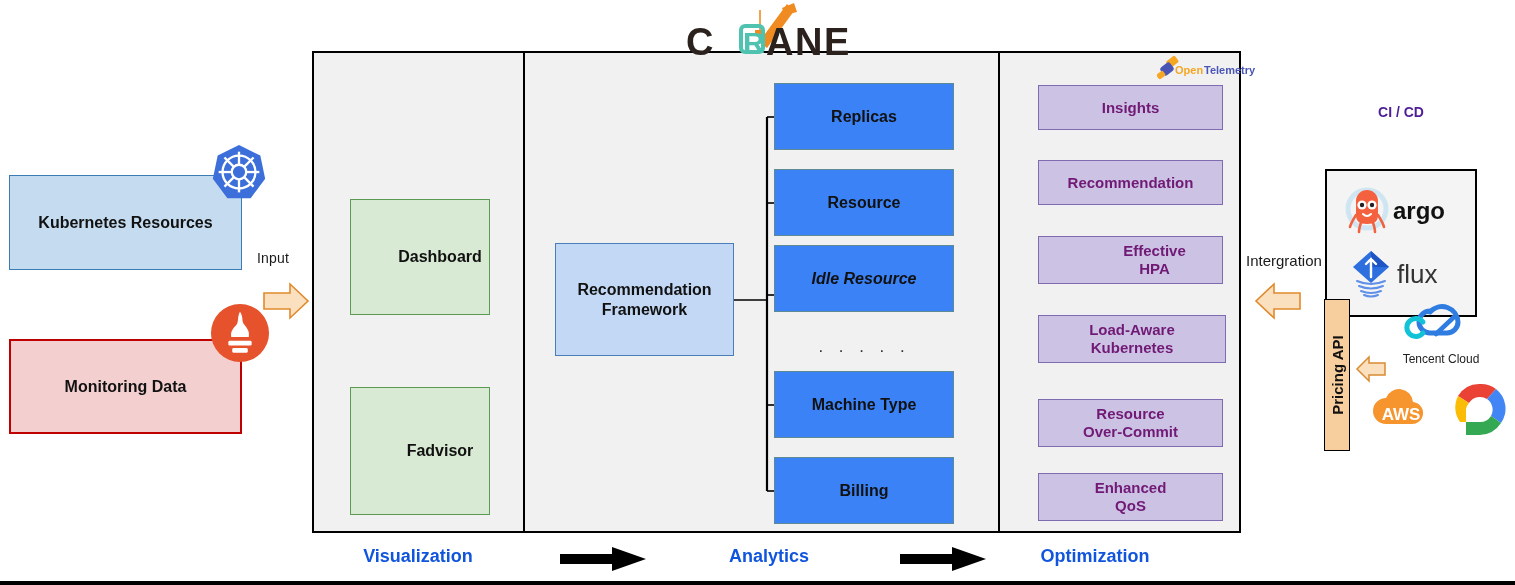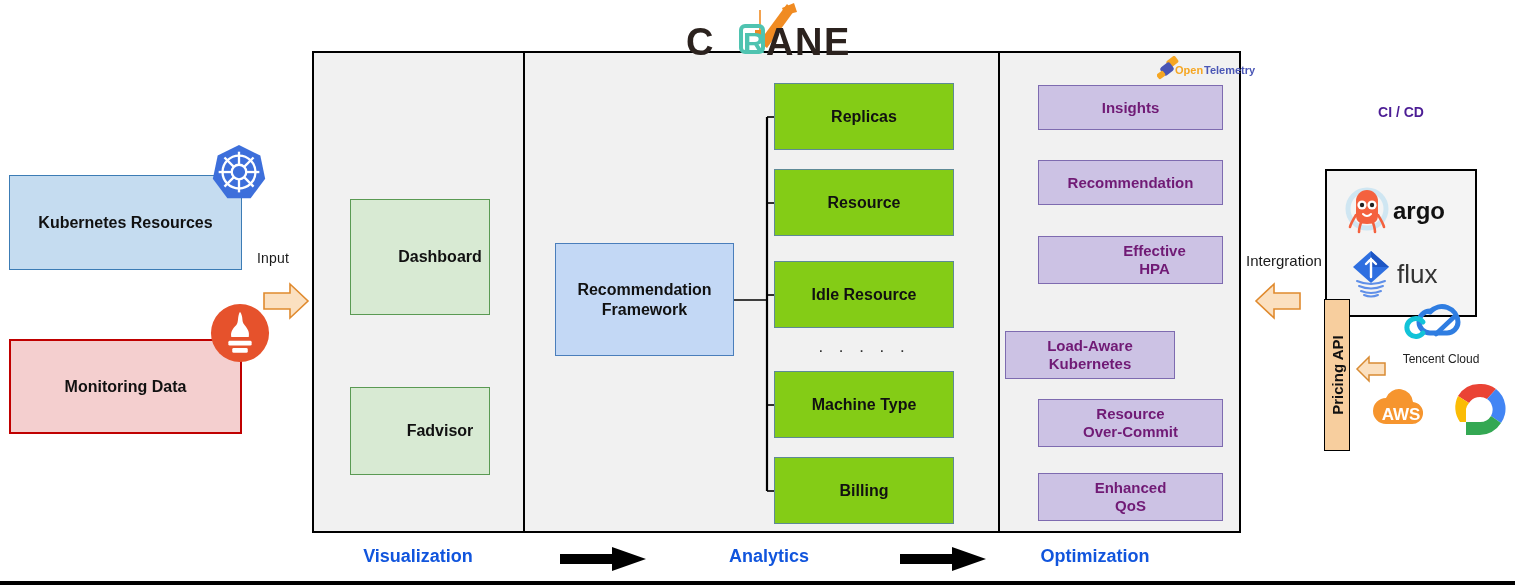--- a/index.html
+++ b/index.html
@@ -50,56 +50,56 @@
   #div1 { left: 209px; }
   #div2 { left: 684px; }
 
   
   .green-box {
     position: absolute; display: flex; align-items: center; justify-content: center;
     background: #d8ead3; border: 1.3px solid #5a9a53;
     font-weight: bold; font-size: 16px; color: #111; padding-left: 40px;
   }
   #vis-dashboard { left: 36px; top: 146px; width: 140px; height: 116px; }
-  #vis-fadvisor  { left: 36px; top: 334px; width: 140px; height: 88px; }
+  #vis-fadvisor  { left: 36px; top: 334px; width: 140px; height: 128px; }
 
   
   #rec-framework {
     position: absolute; left: 241px; top: 190px; width: 179px; height: 113px;
     background: #c3d8f5; border: 1.3px solid #4a7ebb;
     display: flex; align-items: center; justify-content: center;
     text-align: center; font-weight: bold; font-size: 16px; line-height: 1.25; color: #111;
   }
   .blue-box {
     position: absolute; display: flex; align-items: center; justify-content: center;
-    background: #84cc16; border: 1.3px solid #5e8a95;
+    background: #3b82f6; border: 1.3px solid #5e8a95;
     font-weight: bold; font-size: 16px; color: #111; 
   }
   #an-0 { left: 460px; top: 30px;  width: 180px; height: 67px; }
   #an-1 { left: 460px; top: 116px; width: 180px; height: 67px; }
-  #an-2 { left: 460px; top: 208px; width: 180px; height: 67px; }
+  #an-2 { left: 460px; top: 192px; width: 180px; height: 67px; font-style: italic; }
   #an-3 { left: 460px; top: 318px; width: 180px; height: 67px; }
   #an-4 { left: 460px; top: 404px; width: 180px; height: 67px; }
 
   .ellipsis-dots {
     position: absolute; left: 460px; top: 288px; width: 180px;
     text-align: center; font-size: 17px; color: #333; letter-spacing: 5px;
   }
   #branch-svg { position: absolute; left: 420px; top: 20px; width: 50px; height: 460px; }
 
   
   .purple-box {
     position: absolute; display: flex; align-items: center; justify-content: center;
     background: #ccc2e4; border: 1.3px solid #7e6bb0;
     font-weight: bold; font-size: 15px; line-height: 1.2; color: #701a75; text-align: center;
   }
   #op-0 { left: 724px; top: 32px;  width: 185px; height: 45px; }
   #op-1 { left: 724px; top: 107px; width: 185px; height: 45px; }
   #op-2 { left: 724px; top: 183px; width: 185px; height: 48px; padding-left: 48px; }
-  #op-3 { left: 691px; top: 262px; width: 170px; height: 48px; margin-top: 16px; }
+  #op-3 { left: 724px; top: 262px; width: 188px; height: 48px; }
   #op-4 { left: 724px; top: 346px; width: 185px; height: 48px; }
   #op-5 { left: 724px; top: 420px; width: 185px; height: 48px; }
 
   
   #crane-logo { position: absolute; left: 681px; top: 0px; width: 175px; height: 72px; }
   
   #otel-logo { position: absolute; left: 1157px; top: 56px; width: 104px; height: 26px; }
 
   
   .cicd-title {

